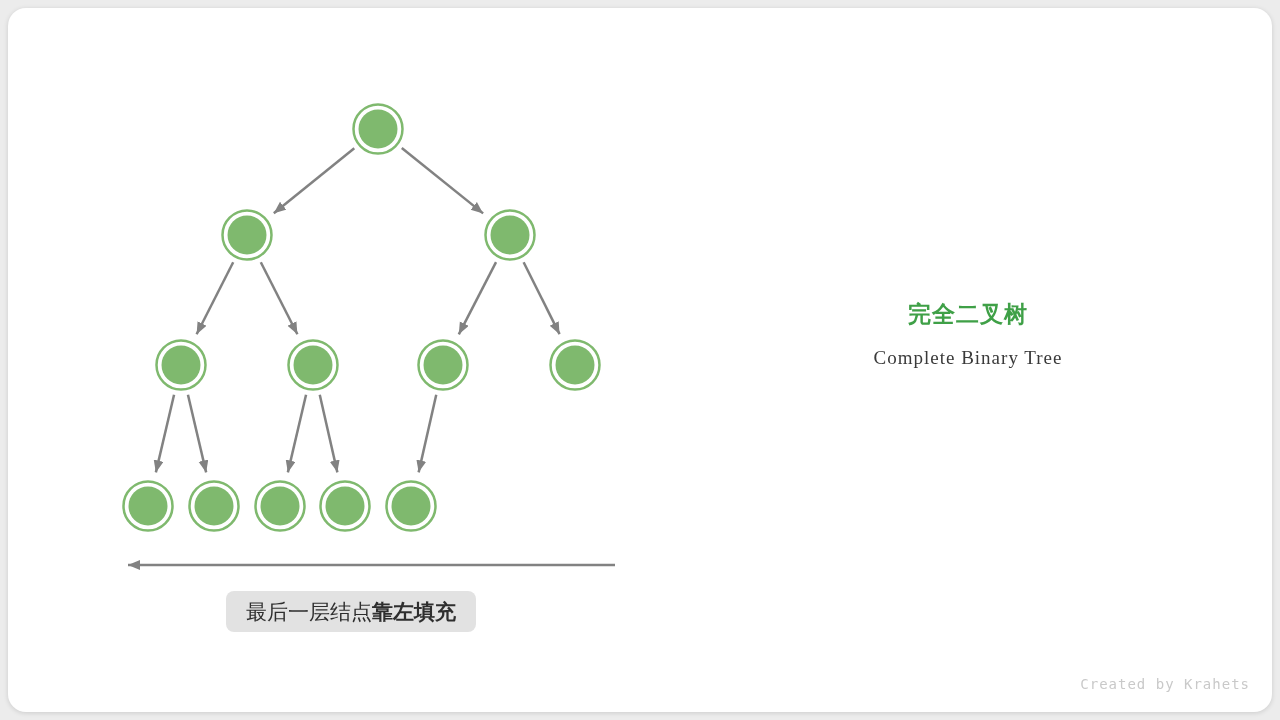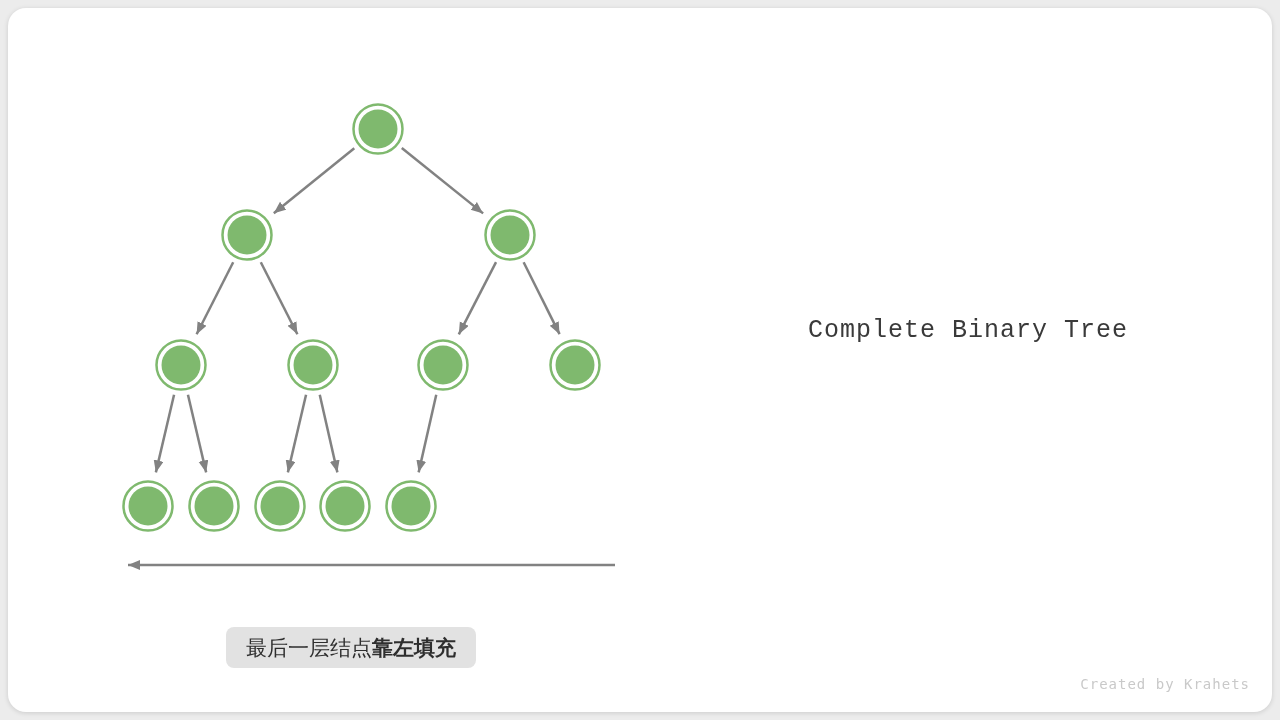--- a/index.html
+++ b/index.html
@@ -34,41 +34,40 @@
     position:absolute;
     left:226px;
     top:591px;
     background:var(--caption-bg);
     color:#2e2e2e;
     font-size:21px;
     line-height:1;
     padding:10px 20px;
     border-radius:8px;
     white-space:nowrap;
-    margin-top:36px;
   }
   .caption b{font-weight:bold;}
   .panel{
     position:absolute;
     left:798px;
     top:299px;
     width:340px;
     text-align:center;
   }
   .title-zh{
     color:var(--title-green);
     font-size:23px;
     font-weight:bold;
     letter-spacing:1px;
   }
   .title-en{
     margin-top:17px;
     color:var(--text-dark);
-    font-size:25px;
-    font-family:Liberation Mono, monospace;
+    font-size:19px;
+    font-family:Liberation Serif, serif;
     letter-spacing:1px;
     white-space:nowrap;
   }
   .footer{
     position:absolute;
     right:30px;
     top:676px;
     color:var(--footer-gray);
     font-size:14px;
     font-family:"DejaVu Sans Mono","Liberation Mono",monospace;
@@ -127,17 +126,18 @@
         <circle cx="345" cy="506" r="24.5" fill="none" stroke-width="2.5" style="stroke:var(--node);"></circle>
         <circle cx="345" cy="506" r="19.5" style="fill:var(--node);"></circle>
         <circle cx="411" cy="506" r="24.5" fill="none" stroke-width="2.5" style="stroke:var(--node);"></circle>
         <circle cx="411" cy="506" r="19.5" style="fill:var(--node);"></circle>
       </g>
   </svg>
 
   <div class="caption"><span>最后一层结点</span><b>靠左填充</b></div>
 
   <div class="panel">
+    <div class="title-zh">完全二叉树</div>
     <div class="title-en">Complete Binary Tree</div>
   </div>
 
   <div class="footer">Created by Krahets</div>
 </div>
 
 </body></html>

